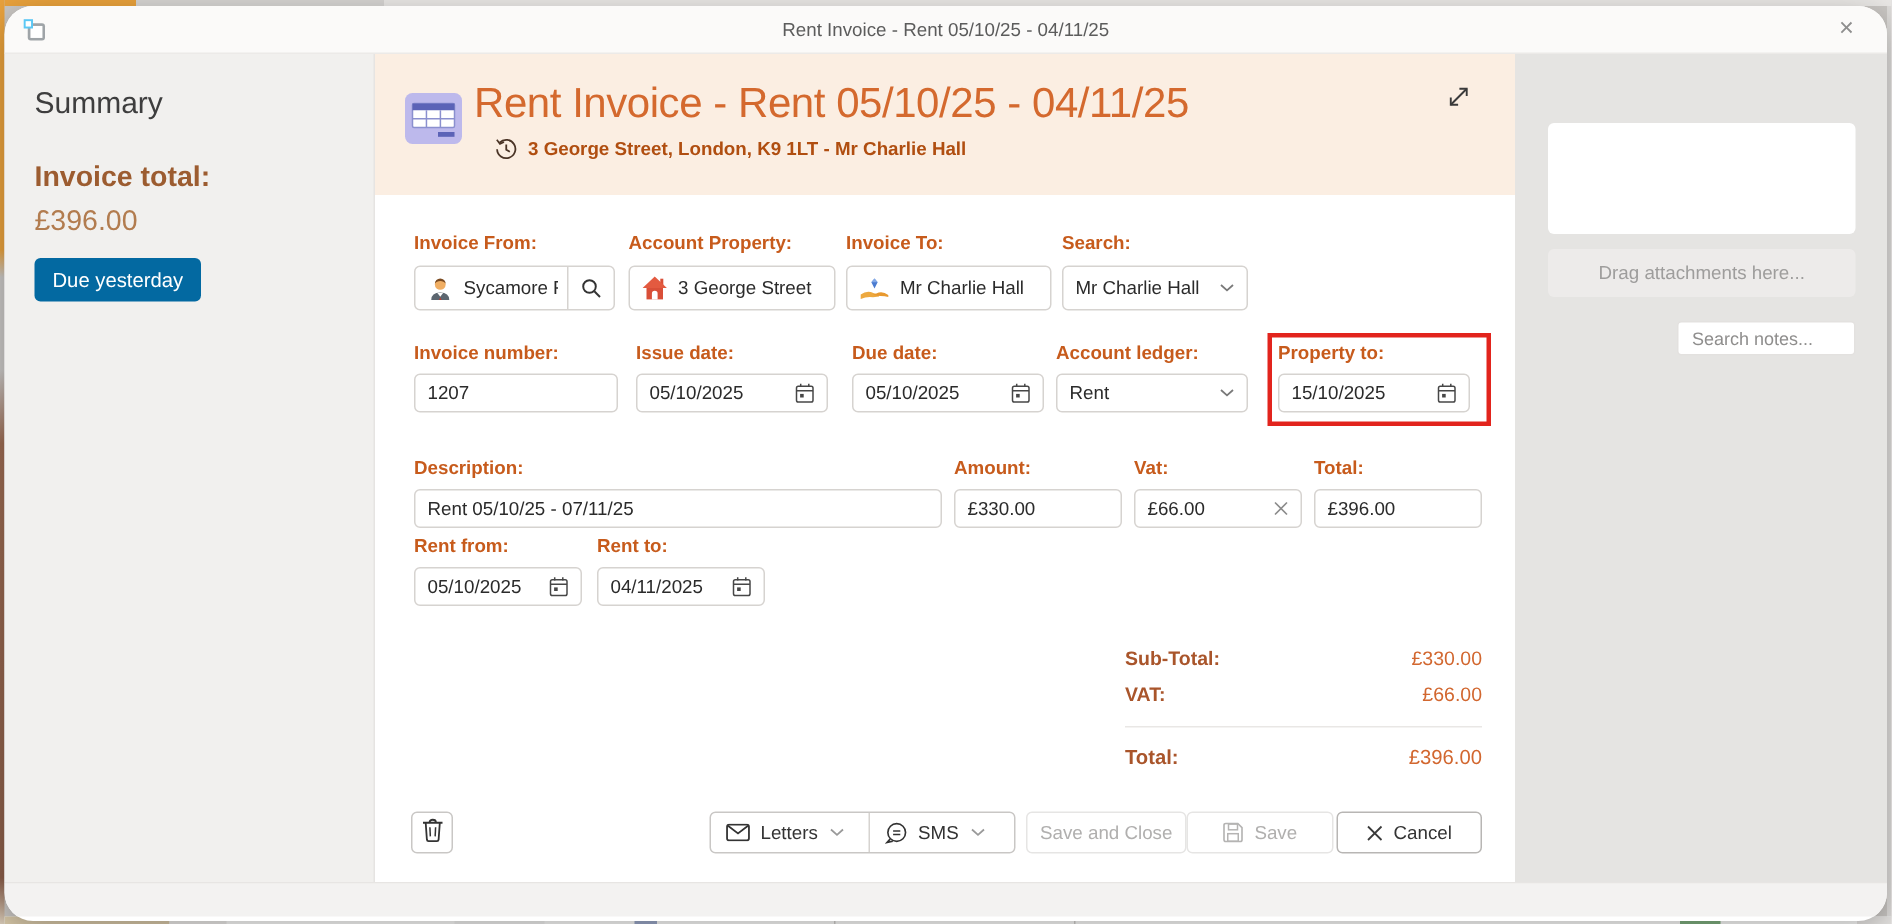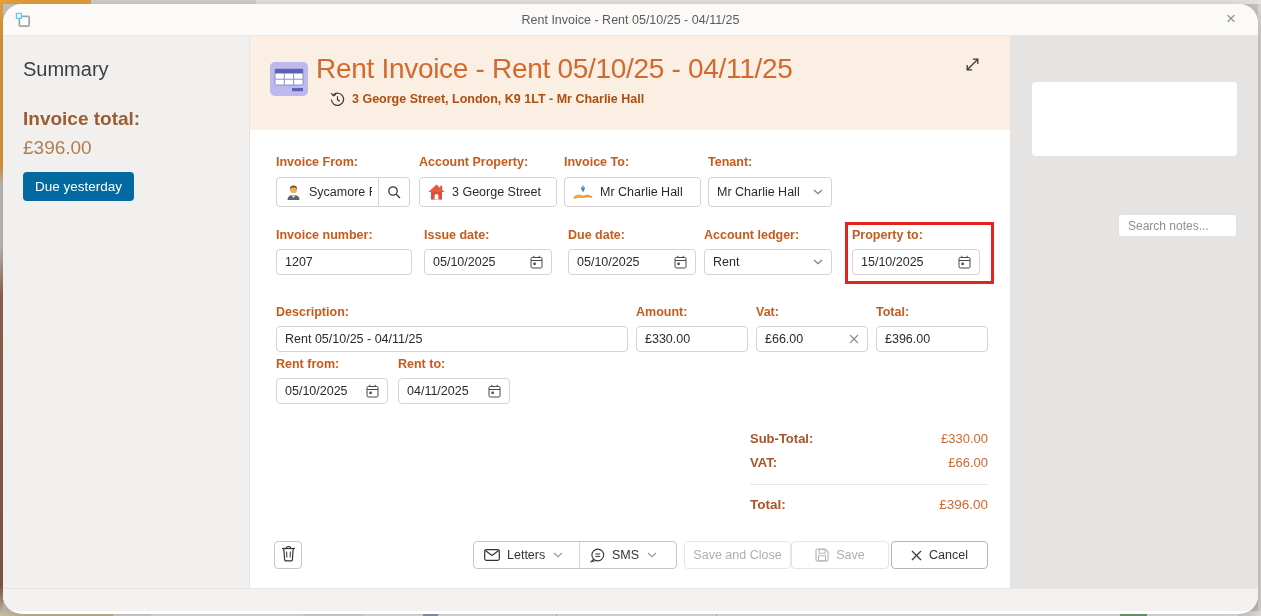--- a/index.html
+++ b/index.html
@@ -157,21 +157,21 @@
               <line x1="3" y1="13" x2="13" y2="3" stroke="#3A3A3A" stroke-width="1.2"></line>
               <path d="M8.4 3 H13 V7.6" fill="none" stroke="#3A3A3A" stroke-width="1.2"></path>
               <path d="M3 8.4 V13 H7.6" fill="none" stroke="#3A3A3A" stroke-width="1.2"></path>
             </svg>
         </span>
       </div>
 
       <div class="lbl" style="left:26px;top:119px;">Invoice From:</div>
       <div class="lbl" style="left:169px;top:119px;">Account Property:</div>
       <div class="lbl" style="left:314px;top:119px;">Invoice To:</div>
-      <div class="lbl" style="left:458px;top:119px;">Tenant:</div>
+      <div class="lbl" style="left:458px;top:119px;">Search:</div>
 
       <div class="field tall" style="left:26px;top:141px;width:134px;padding-right:0;">
         <span class="ico">
           <svg width="17" height="17" viewBox="0 0 17 17">
               <path d="M2.5 16 q0-5 6-5 q6 0 6 5 z" fill="#5C6670"></path>
               <path d="M6.6 11.4 l1.9 2.4 1.9-2.4 z" fill="#fff"></path>
               <path d="M8.5 14.2 l-0.8 1.8 h1.6 z" fill="#C0392B"></path>
               <circle cx="8.5" cy="5.6" r="3.6" fill="#F0AE63"></circle>
               <path d="M4.9 5.2 a3.6 3.6 0 0 1 7.2 0 q-1.2-1.9-3.6-1.9 q-2.4 0-3.6 1.9z" fill="#7A4A21"></path>
             </svg>
@@ -274,21 +274,21 @@
       </div>
 
       <div class="annotation"></div>
 
       <div class="lbl" style="left:26px;top:269px;">Description:</div>
       <div class="lbl" style="left:386px;top:269px;">Amount:</div>
       <div class="lbl" style="left:506px;top:269px;">Vat:</div>
       <div class="lbl" style="left:626px;top:269px;">Total:</div>
 
       <div class="field" style="left:26px;top:290px;width:352px;">
-        <span class="val">Rent 05/10/25 - 04/11/25</span>
+        <span class="val">Rent 05/10/25 - 07/11/25</span>
       </div>
       <div class="field" style="left:386px;top:290px;width:112px;">
         <span class="val">£330.00</span>
       </div>
       <div class="field" style="left:506px;top:290px;width:112px;">
         <span class="val">£66.00</span>
         <span class="right-ico">
           <svg width="10" height="10" viewBox="0 0 10 10">
               <line x1="1" y1="1" x2="9" y2="9" stroke="#8A8A8A" stroke-width="1.1"></line>
               <line x1="9" y1="1" x2="1" y2="9" stroke="#8A8A8A" stroke-width="1.1"></line>
@@ -410,18 +410,21 @@
               <line x1="1" y1="1" x2="10" y2="10" stroke="#3A3A3A" stroke-width="1.2"></line>
               <line x1="10" y1="1" x2="1" y2="10" stroke="#3A3A3A" stroke-width="1.2"></line>
             </svg>
         </span>
         <span>Cancel</span>
       </div>
     </div>
 
     <div class="rightbar">
       <div class="notes-box"></div>
+      <div class="drop-zone">
+        <span>Drag attachments here...</span>
+      </div>
       <input class="notes-search" type="text" placeholder="Search notes..." style="">
     </div>
 
     <div class="window-footer"></div>
   </div>
 </div>
 
 </body></html>

